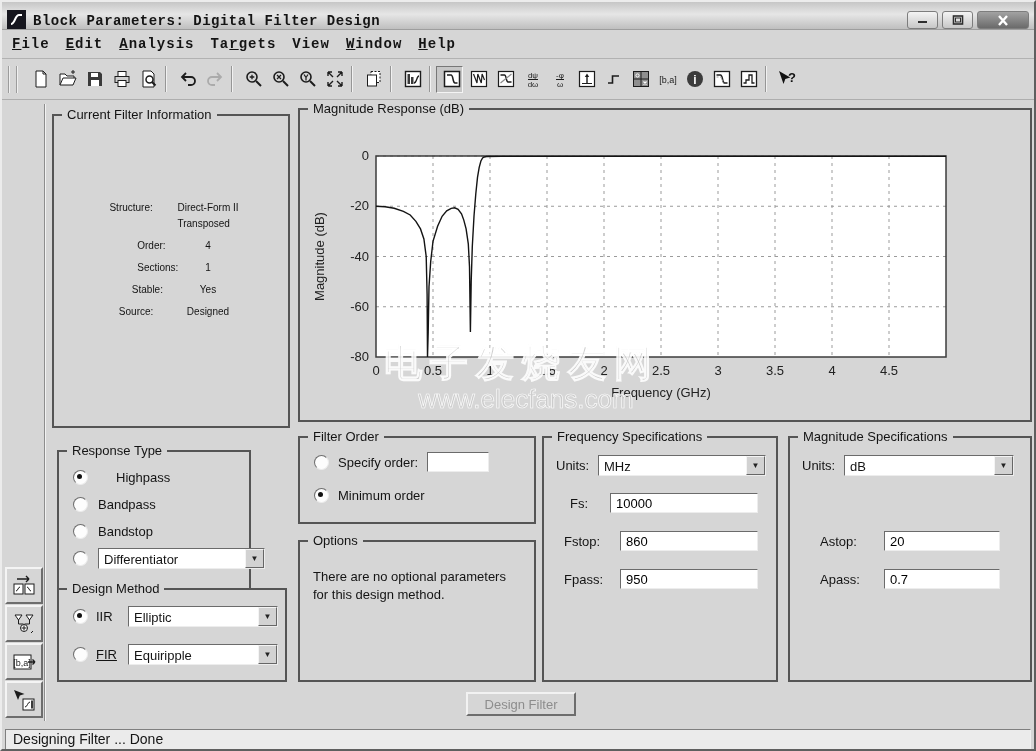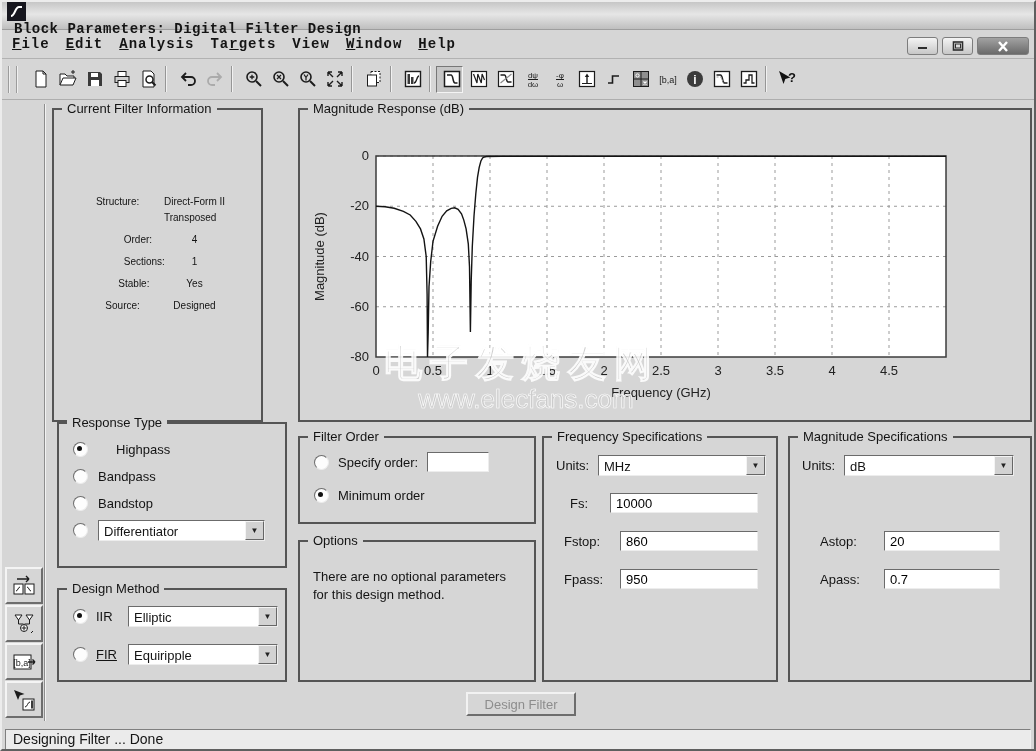--- a/index.html
+++ b/index.html
@@ -1,21 +1,21 @@
 <!DOCTYPE html>
 <html><head>
 <meta charset="utf-8">
 <style>
   html,body{margin:0;padding:0;background:#8f8f8f;}
   .win{position:relative;width:1036px;height:751px;box-sizing:border-box;background:#d6d6d6;
        border:2px solid;border-color:#ececec #5f5f5f #5f5f5f #ececec;outline:1px solid #6b6b6b;
        font-family:"Liberation Sans",sans-serif;color:#141414;overflow:hidden;}
   
-  .titlebar{height:27px;background:linear-gradient(#c6c6c6,#e6e6e6 45%,#bfbfbf);display:flex;align-items:flex-start;
-            padding:0 5px;border-bottom:1px solid #9e9e9e;flex-direction:column;}
+  .titlebar{height:27px;background:linear-gradient(#c6c6c6,#e6e6e6 45%,#bfbfbf);display:flex;align-items:flex-end;
+            padding:0 5px;border-bottom:1px solid #9e9e9e;}
   .appicon{width:19px;height:19px;display:inline-flex;}
   .title{font:bold 14px "Liberation Mono",monospace;margin-left:7px;letter-spacing:.5px;white-space:nowrap;}
   .winbtns{margin-left:auto;display:flex;gap:4px;align-items:center;}
   .wbtn{width:31px;height:18px;background:linear-gradient(#f4f4f4,#c7c7c7);border:1px solid #7d7d7d;
         border-radius:3px;display:flex;align-items:center;justify-content:center;padding:0;cursor:default;}
   .wbtn.close{width:52px;background:linear-gradient(#a2a2a2,#6a6a6a);}
   
   .menubar{height:28px;display:flex;align-items:center;padding:0 10px;border-bottom:1px solid #b2b2b2;}
   .mitem{font:bold 14px "Liberation Mono",monospace;letter-spacing:1px;margin-right:16px;}
   
@@ -330,21 +330,21 @@
       </button>
     <button class="sbtn" style="top:581px;">
         <svg width="26" height="26" viewBox="0 0 26 26">
           <path d="M3 3l4 10 1.8-4.5L13.5 7z" fill="#1c1c1c"></path>
           <rect x="12" y="12" width="11" height="11" fill="#fff" stroke="#1c1c1c"></rect>
           <path d="M14 20c2.5 0 2.5-5 5-5" fill="none" stroke="#1c1c1c"></path>
           <rect x="20" y="13.5" width="2" height="8" fill="#3a3a3a"></rect>
         </svg>
       </button>
 
-    <div class="gbox" style="left:50px;top:8px;width:211px;height:314px;text-decoration:underline;">
+    <div class="gbox" style="left:50px;top:14px;width:238px;height:314px;text-decoration:underline;">
       <span class="gtitle">Current Filter Information</span>
       <div class="firows">
         <div class="firow">
             <span class="filabel">Structure:</span>
             <span class="pre">Direct-Form II
 Transposed</span>
           </div>
         <div class="firow">
             <span class="filabel">Order:</span>
             <span>4</span>
@@ -398,21 +398,21 @@
           <text x="61" y="140.5" text-anchor="end" font-size="13" fill="#222">-40</text>
           <text x="61" y="190.75" text-anchor="end" font-size="13" fill="#222">-60</text>
           <text x="61" y="241" text-anchor="end" font-size="13" fill="#222">-80</text>
           <text x="353" y="277" text-anchor="middle" font-size="13" fill="#222">Frequency (GHz)</text>
           <text x="16" y="136.5" text-anchor="middle" font-size="13" fill="#222" transform="rotate(-90 16 136.5)">Magnitude (dB)</text>
           <text x="214" y="256" text-anchor="middle" font-size="38" font-weight="bold" fill="#c9c9c9" stroke="#ffffff" stroke-width="1" letter-spacing="8" opacity="0.9">电子发烧友网</text>
           <text x="218" y="288" text-anchor="middle" font-size="26" fill="#cccccc" stroke="#ffffff" stroke-width="0.7" opacity="0.9">www.elecfans.com</text>
         </svg>
     </div>
 
-    <div class="gbox" style="left:55px;top:322px;width:230px;height:146px;">
+    <div class="gbox" style="left:55px;top:350px;width:194px;height:146px;">
       <span class="gtitle">Response Type</span>
       <div style="position:absolute;left:14px;top:12px;right:10px;">
         <div class="rrow" style="height:27px;gap:28px;">
             <span class="radio on"></span>
             <span class="lbl">Highpass</span>
           </div>
         <div class="rrow" style="height:27px;">
             <span class="radio"></span>
             <span class="lbl">Bandpass</span>
           </div>

